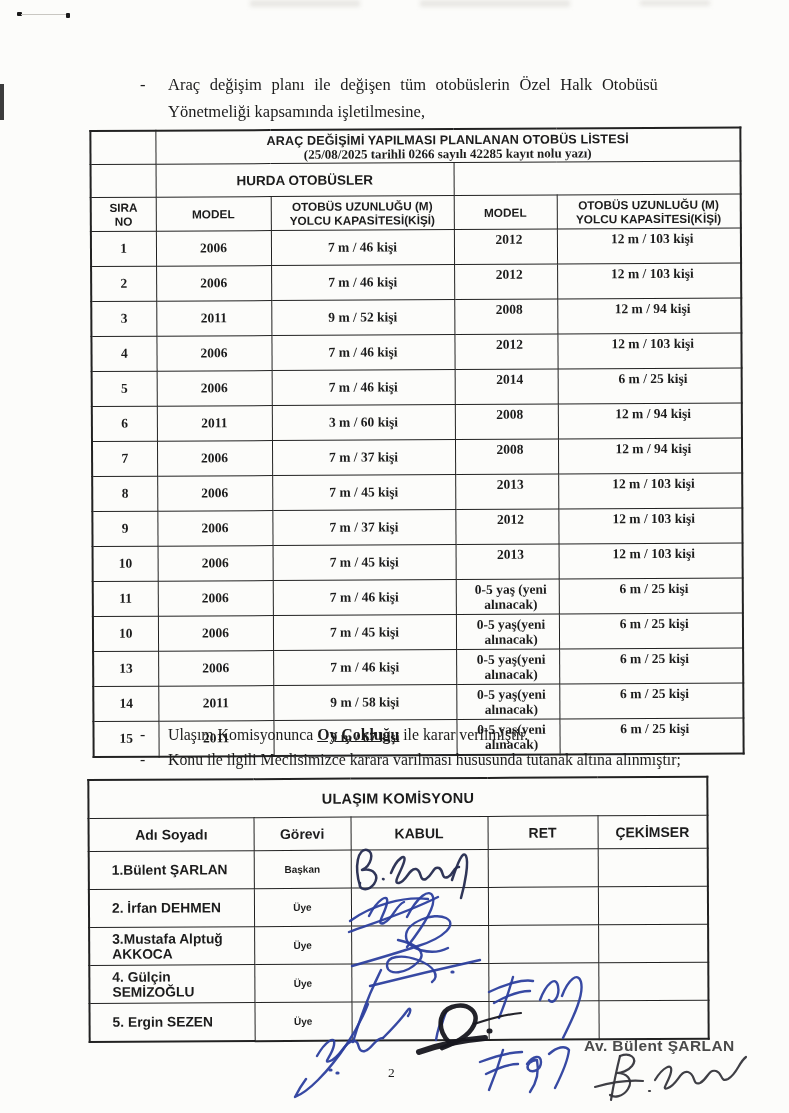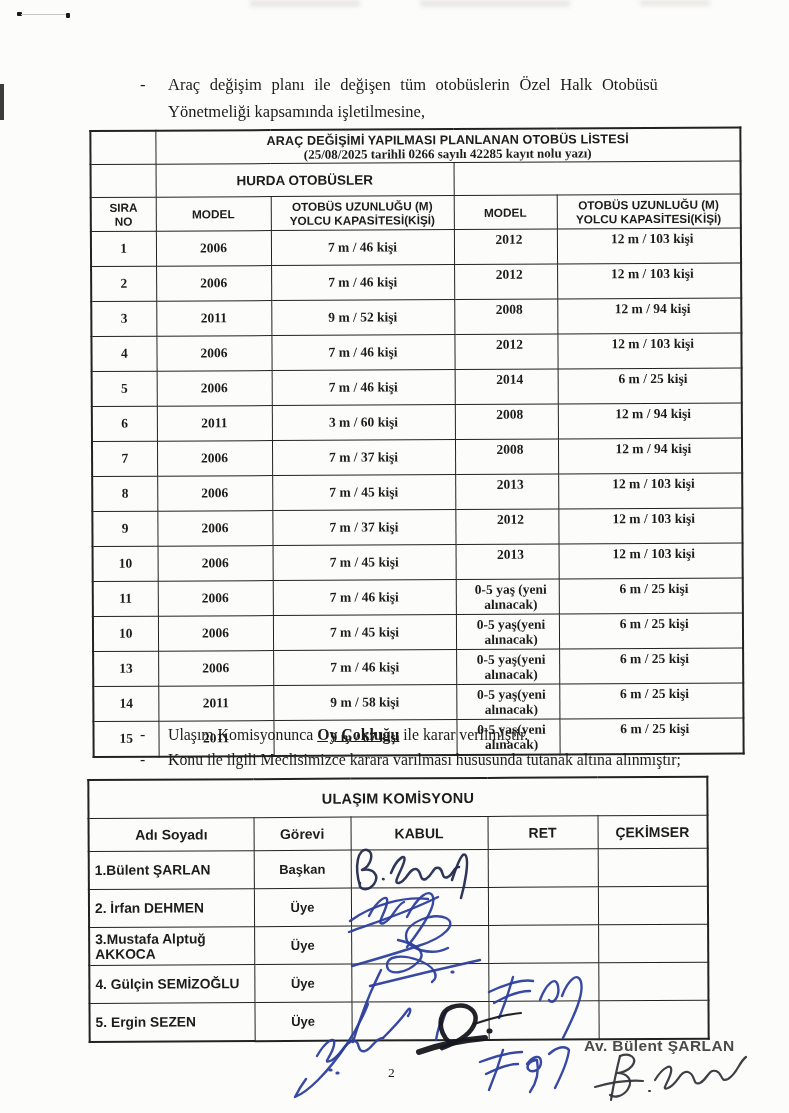--- a/index.html
+++ b/index.html
@@ -50,22 +50,22 @@
   
   .decisions{position:absolute;left:140px;top:722px;width:600px;font-size:15.8px;line-height:25px;}
   .ul-bold{font-weight:bold;text-decoration:underline;}
 
   
   .com-table{left:88px;top:779px;width:619px;transform:rotate(-0.3deg);transform-origin:0 50%;border:2px solid var(--border);}
   .com-table td,.com-table th{border:1.6px solid var(--border);padding:0;font-family:"Liberation Sans",sans-serif;}
   .com-title-cell{font-weight:bold;font-size:14.5px;text-align:center;height:30px;letter-spacing:.2px;}
   .com-table th{font-weight:bold;font-size:14px;height:32px;text-align:center;}
   .com-table tbody td{height:37px;font-weight:bold;}
-  td.c-name{font-size:13.8px;text-align:left;padding-left:5px;}
-  td.c-role{font-size:13px;text-align:center;}
+  td.c-name{font-size:13.8px;text-align:left;padding-left:22px;}
+  td.c-role{font-size:10px;text-align:center;}
 
   
   .sigs{position:absolute;left:0;top:0;width:789px;height:1113px;pointer-events:none;z-index:5;}
   .sigs path{fill:none;stroke-linecap:round;stroke-linejoin:round;opacity:.95;}
   .ink-blue{stroke:var(--ink-blue);stroke-width:2.4px;}
   .ink-navy{stroke:var(--ink-navy);stroke-width:2.5px;}
   .ink-black{stroke:var(--ink-black);stroke-width:4.6px;}
   .ink-black-thick{stroke:var(--ink-black);stroke-width:6px;}
   .ink-black-thin{stroke:var(--ink-black);stroke-width:2.2px;}
   .ink-gray{stroke:var(--ink-gray);stroke-width:2.2px;}

